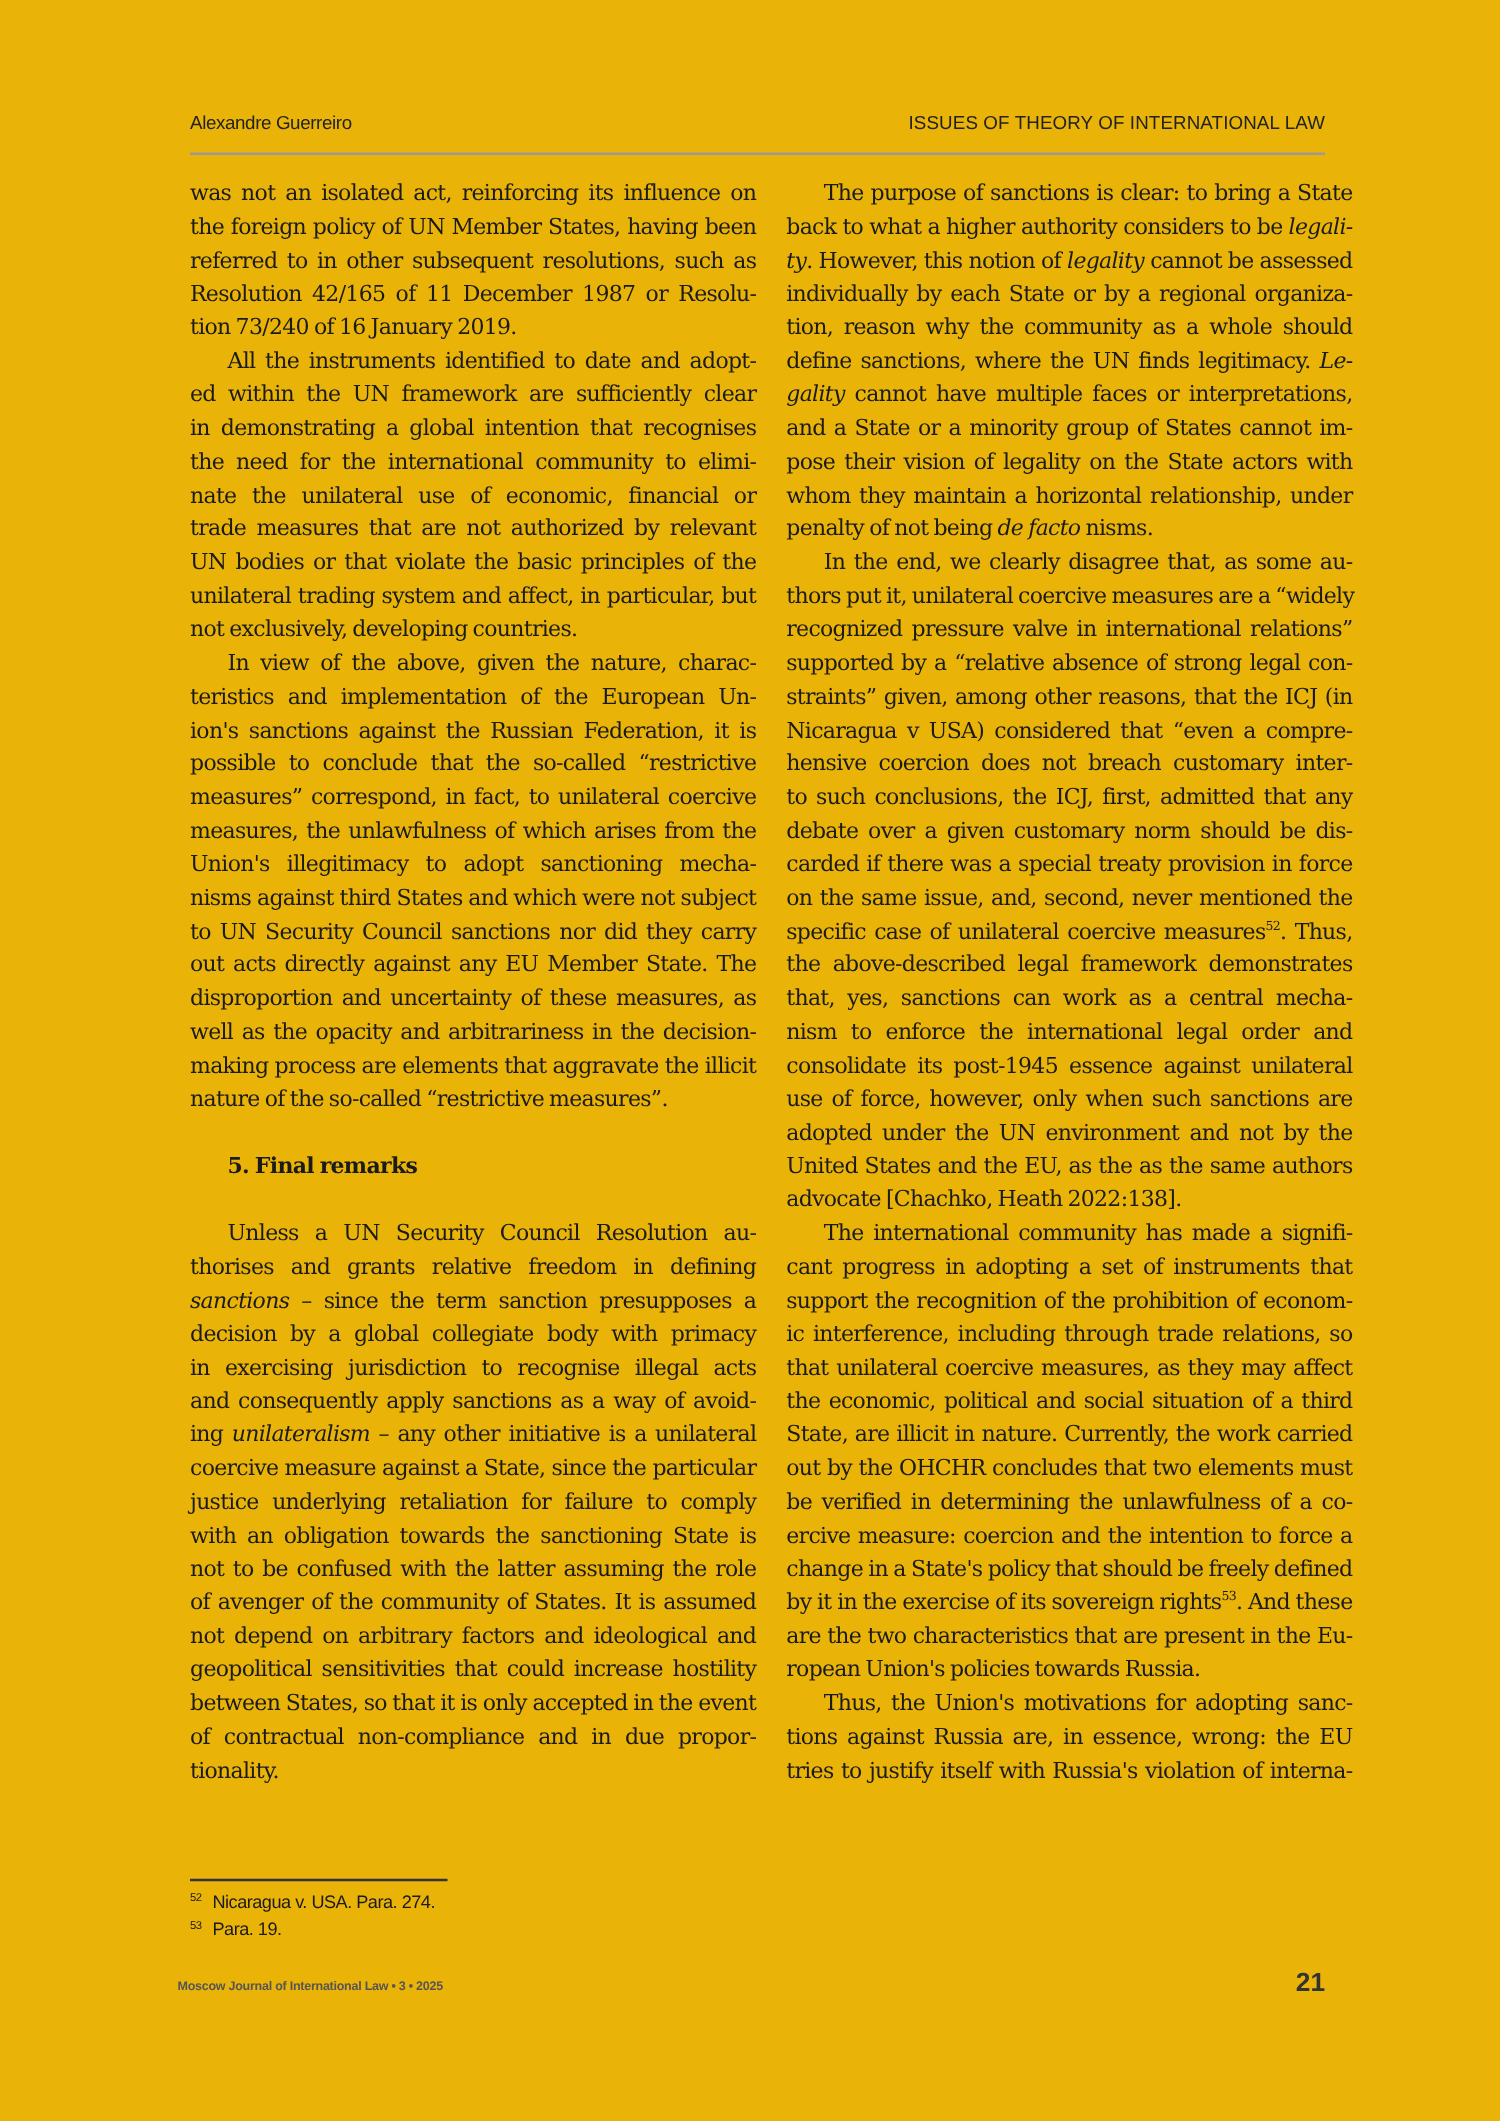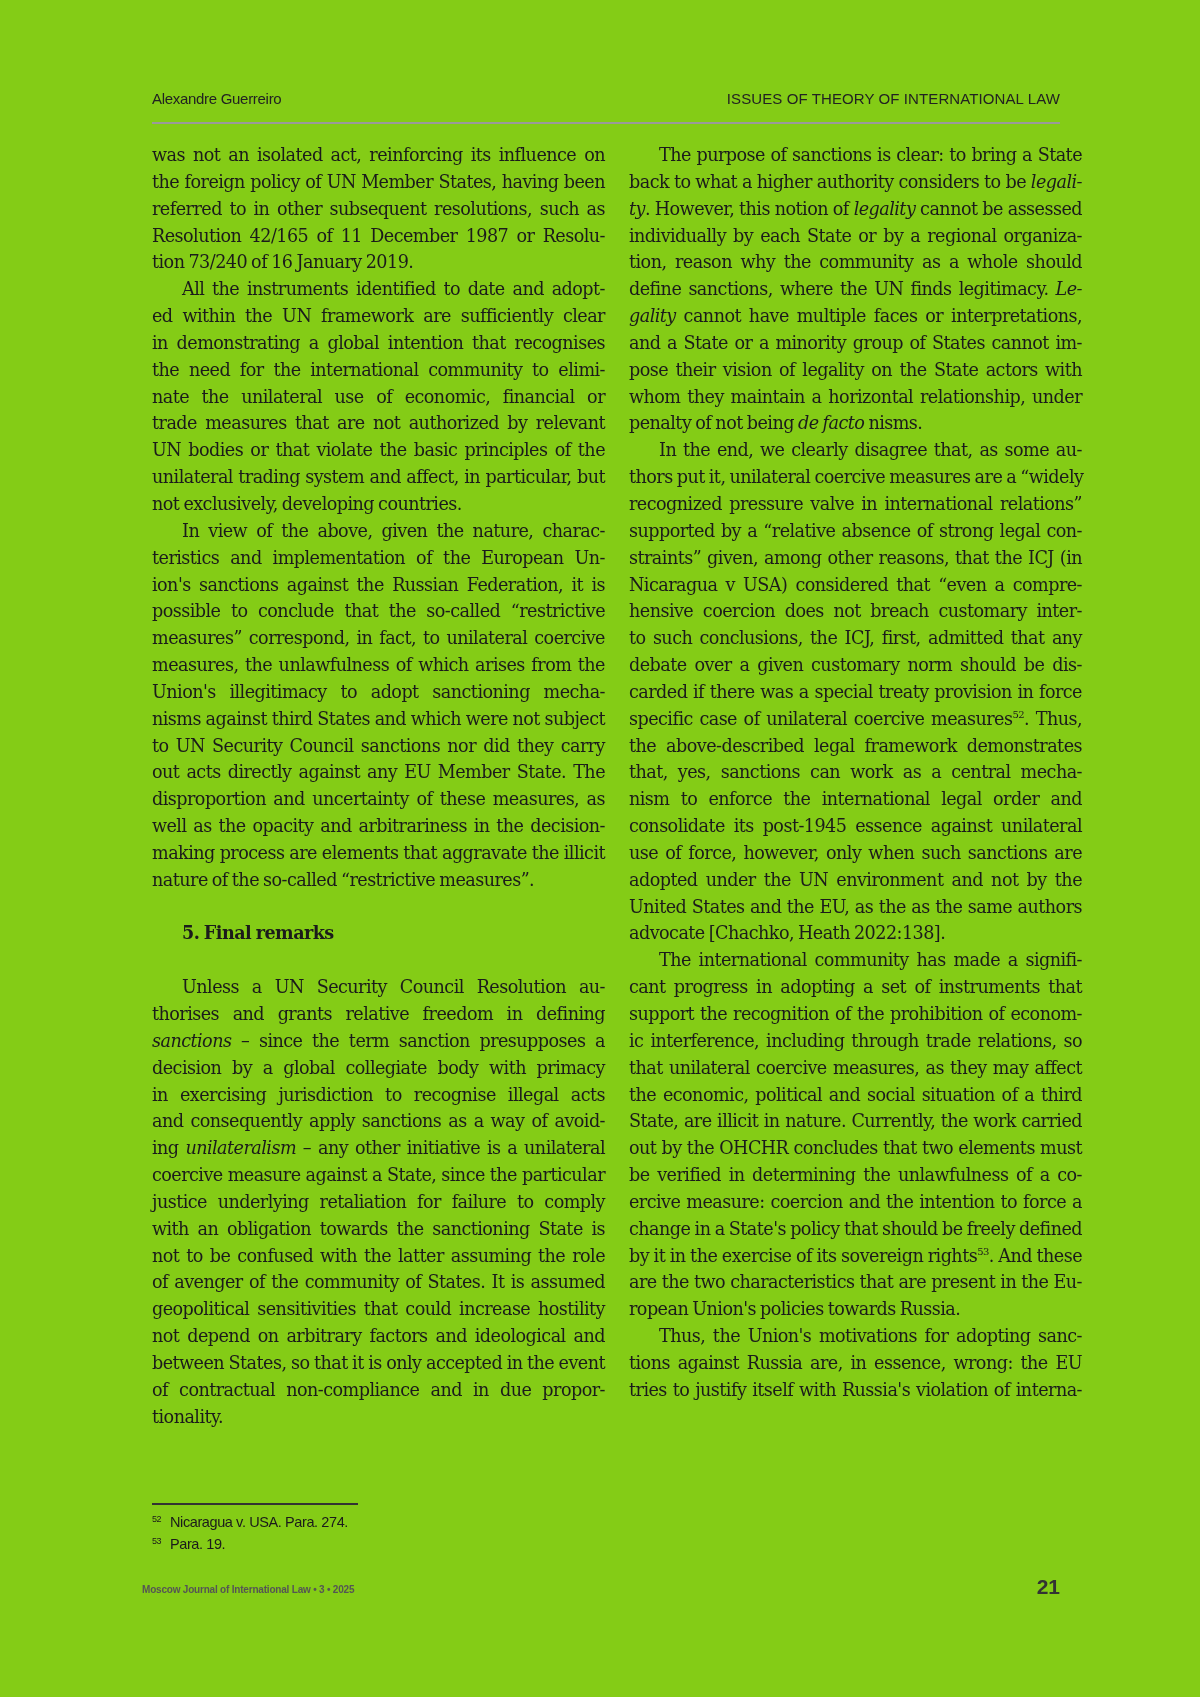--- a/index.html
+++ b/index.html
@@ -1,17 +1,17 @@
 <!DOCTYPE html>
 <html><head>
 <meta charset="utf-8">
 <style>
   html, body { margin: 0; padding: 0; background: #ffffff; }
   body { width: 1200px; height: 1697px; position: relative; overflow: hidden; }
-  .page { position: absolute; left: 0; top: 0; width: 1200px; height: 1697px; background: #84cc16; }
+  .page { position: absolute; left: 0; top: 0; width: 1200px; height: 1697px; background: #eab308; }
 
   .header-author { position: absolute; left: 152px; top: 90px; font-family: "Liberation Sans", sans-serif; font-size: 15px; color: #222; letter-spacing: -0.3px; }
   .header-section { position: absolute; right: 140px; top: 90px; font-family: "Liberation Sans", sans-serif; font-size: 15px; color: #222; letter-spacing: 0.1px; text-align: center; }
   .header-rule { position: absolute; left: 152px; top: 122px; width: 908px; height: 2px; background: #9a9a9a; }
 
   .col { position: absolute; top: 142px; width: 453px; font-family: "DejaVu Serif", serif; font-size: 17.6px; color: #1b1b1b; }
   .col-left { left: 152px; }
   .col-right { left: 629px; }
   .line { height: 26.85px; line-height: 26.85px; text-align: justify; text-align-last: justify; white-space: nowrap; overflow: visible; letter-spacing: -0.55px; word-spacing: -1px; }
   .line.last { text-align-last: left; }
@@ -77,22 +77,22 @@
     <div class="line"><i>sanctions</i><span> – </span><span>since the term sanction presupposes a</span></div>
     <div class="line">decision by a global collegiate body with primacy</div>
     <div class="line">in exercising jurisdiction to recognise illegal acts</div>
     <div class="line">and consequently apply sanctions as a way of avoid-</div>
     <div class="line"><span>ing </span><i>unilateralism</i><span> </span><span>– any other initiative is a unilateral</span></div>
     <div class="line">coercive measure against a State, since the particular</div>
     <div class="line">justice underlying retaliation for failure to comply</div>
     <div class="line">with an obligation towards the sanctioning State is</div>
     <div class="line">not to be confused with the latter assuming the role</div>
     <div class="line">of avenger of the community of States. It is assumed</div>
+    <div class="line">not depend on arbitrary factors and ideological and</div>
     <div class="line">geopolitical sensitivities that could increase hostility</div>
-    <div class="line">not depend on arbitrary factors and ideological and</div>
     <div class="line">between States, so that it is only accepted in the event</div>
     <div class="line">of contractual non-compliance and in due propor-</div>
     <div class="line last">tionality.</div>
   </div>
 
   <div class="col col-right">
     <div class="line indent">The purpose of sanctions is clear: to bring a State</div>
     <div class="line"><span>back to what a higher authority considers to be </span><i>legali-</i></div>
     <div class="line"><i>ty</i><span>. However, this notion of </span><i>legality</i><span> cannot be assessed</span></div>
     <div class="line">individually by each State or by a regional organiza-</div>
@@ -107,20 +107,21 @@
     <div class="line indent">In the end, we clearly disagree that, as some au-</div>
     <div class="line">thors put it, unilateral coercive measures are a “widely</div>
     <div class="line">recognized pressure valve in international relations”</div>
     <div class="line">supported by a “relative absence of strong legal con-</div>
     <div class="line">straints” given, among other reasons, that the ICJ (in</div>
     <div class="line">Nicaragua v USA) considered that “even a compre-</div>
     <div class="line">hensive coercion does not breach customary inter-</div>
     <div class="line">to such conclusions, the ICJ, first, admitted that any</div>
     <div class="line">debate over a given customary norm should be dis-</div>
     <div class="line">carded if there was a special treaty provision in force</div>
+    <div class="line">on the same issue, and, second, never mentioned the</div>
     <div class="line"><span>specific case of unilateral coercive measures</span><sup>52</sup><span>. Thus,</span></div>
     <div class="line">the above-described legal framework demonstrates</div>
     <div class="line">that, yes, sanctions can work as a central mecha-</div>
     <div class="line">nism to enforce the international legal order and</div>
     <div class="line">consolidate its post-1945 essence against unilateral</div>
     <div class="line">use of force, however, only when such sanctions are</div>
     <div class="line">adopted under the UN environment and not by the</div>
     <div class="line">United States and the EU, as the as the same authors</div>
     <div class="line last">advocate [Chachko, Heath 2022:138].</div>
 

